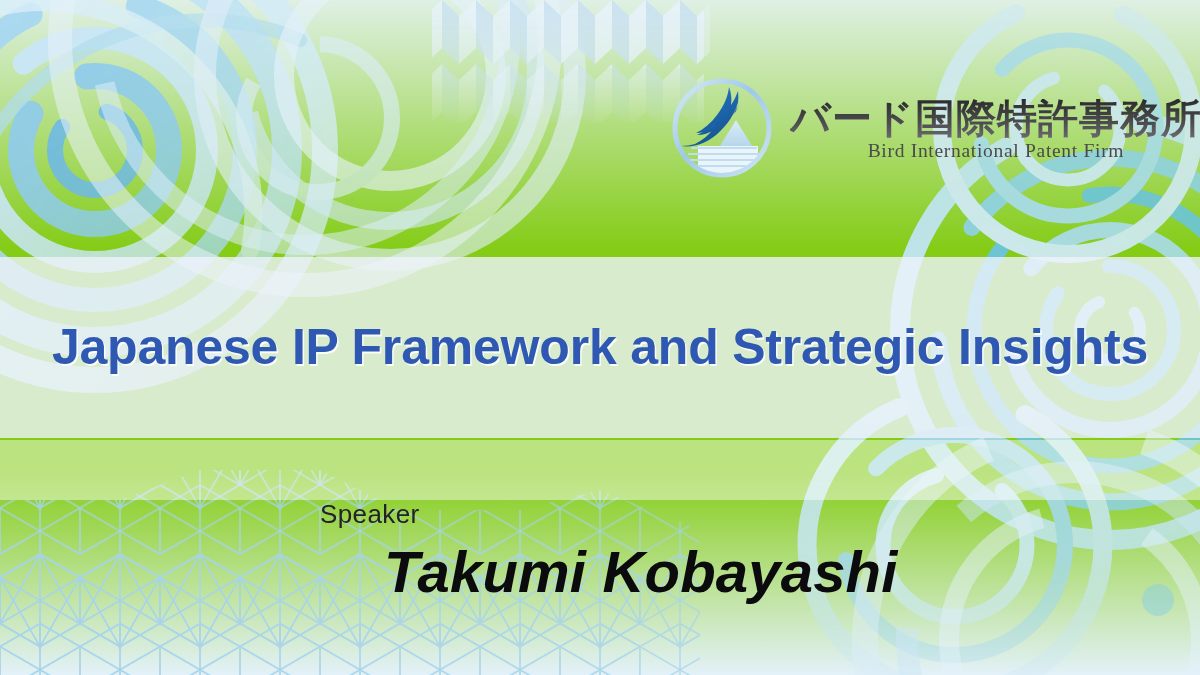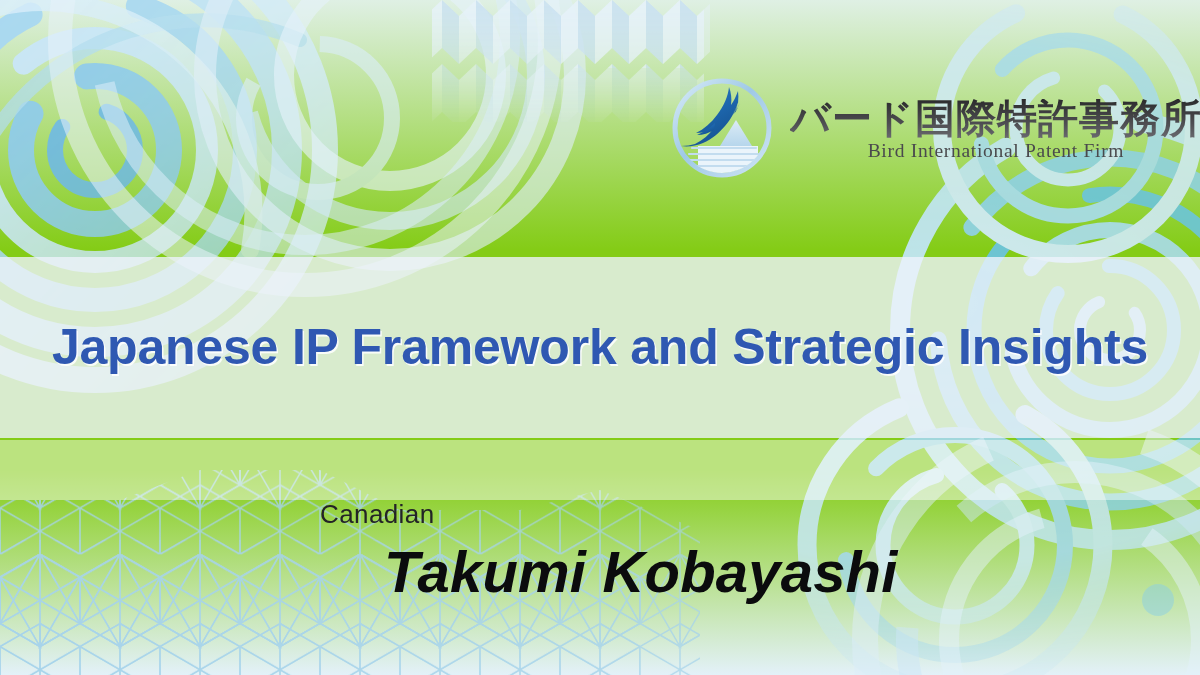--- a/index.html
+++ b/index.html
@@ -347,17 +347,17 @@
       <div id="logo-name-en">Bird International Patent Firm</div>
     </div>
   </div>
 
   <div id="title-band"></div>
   <div id="title-text">
     <div class="title-line">Japanese IP Framework and Strategic Insights</div>
   </div>
 
   <div id="speaker-block">
-    <div id="speaker-label">Canadian</div>
+    <div id="speaker-label">Speaker</div>
     <div id="speaker-name">Takumi Kobayashi</div>
   </div>
 
 </div>
 
 </body></html>

